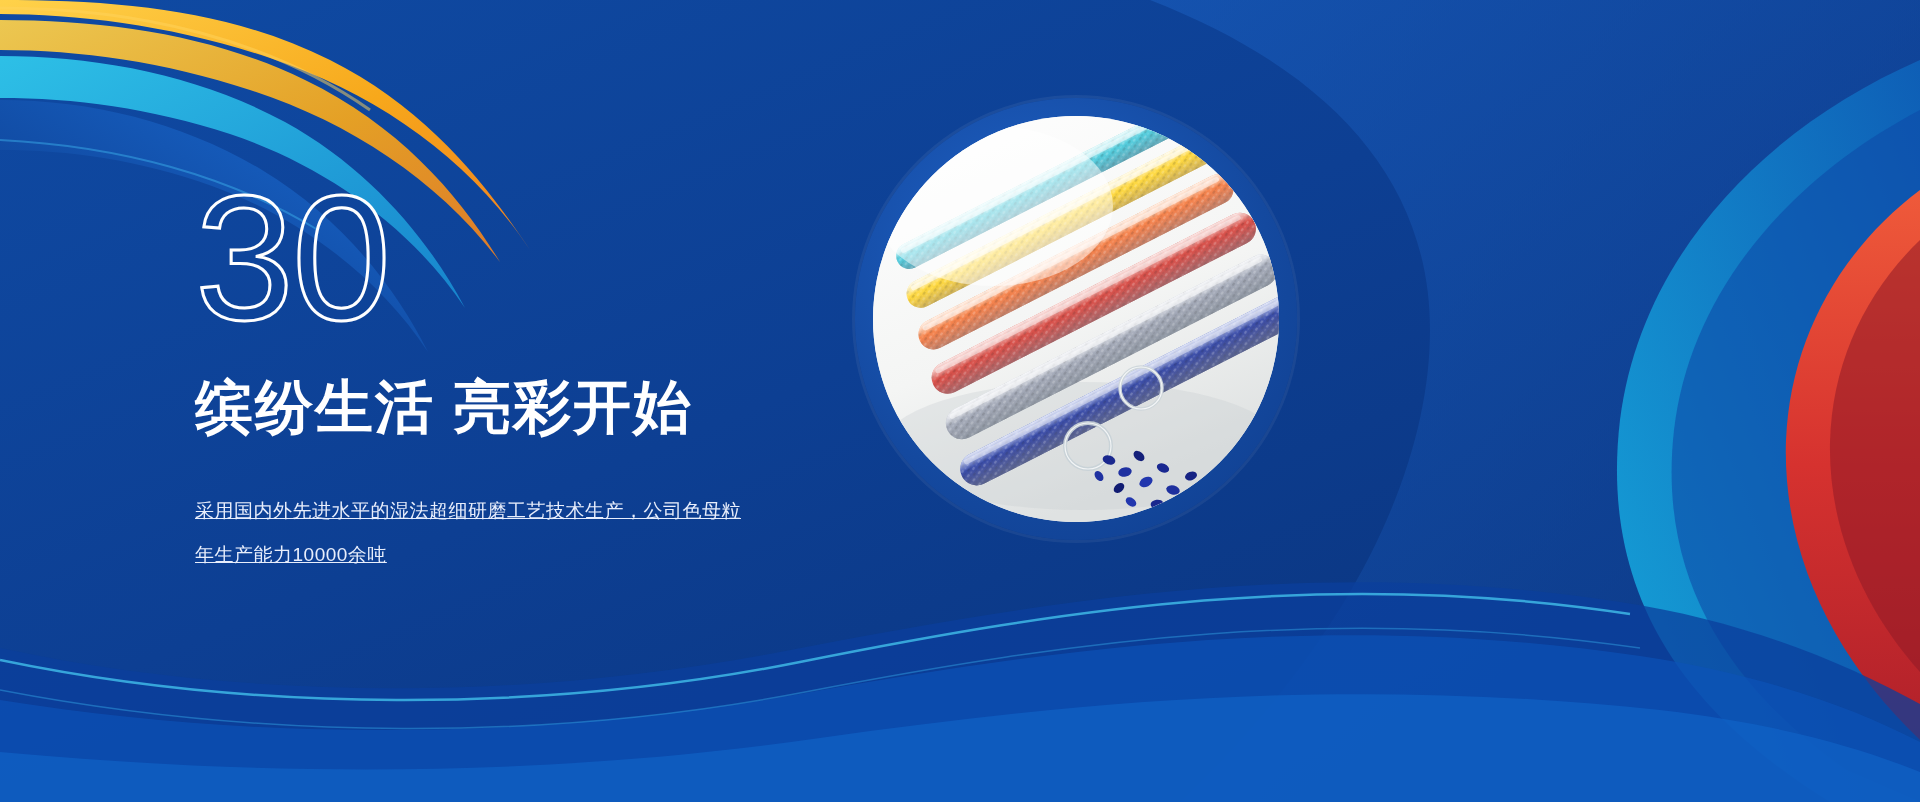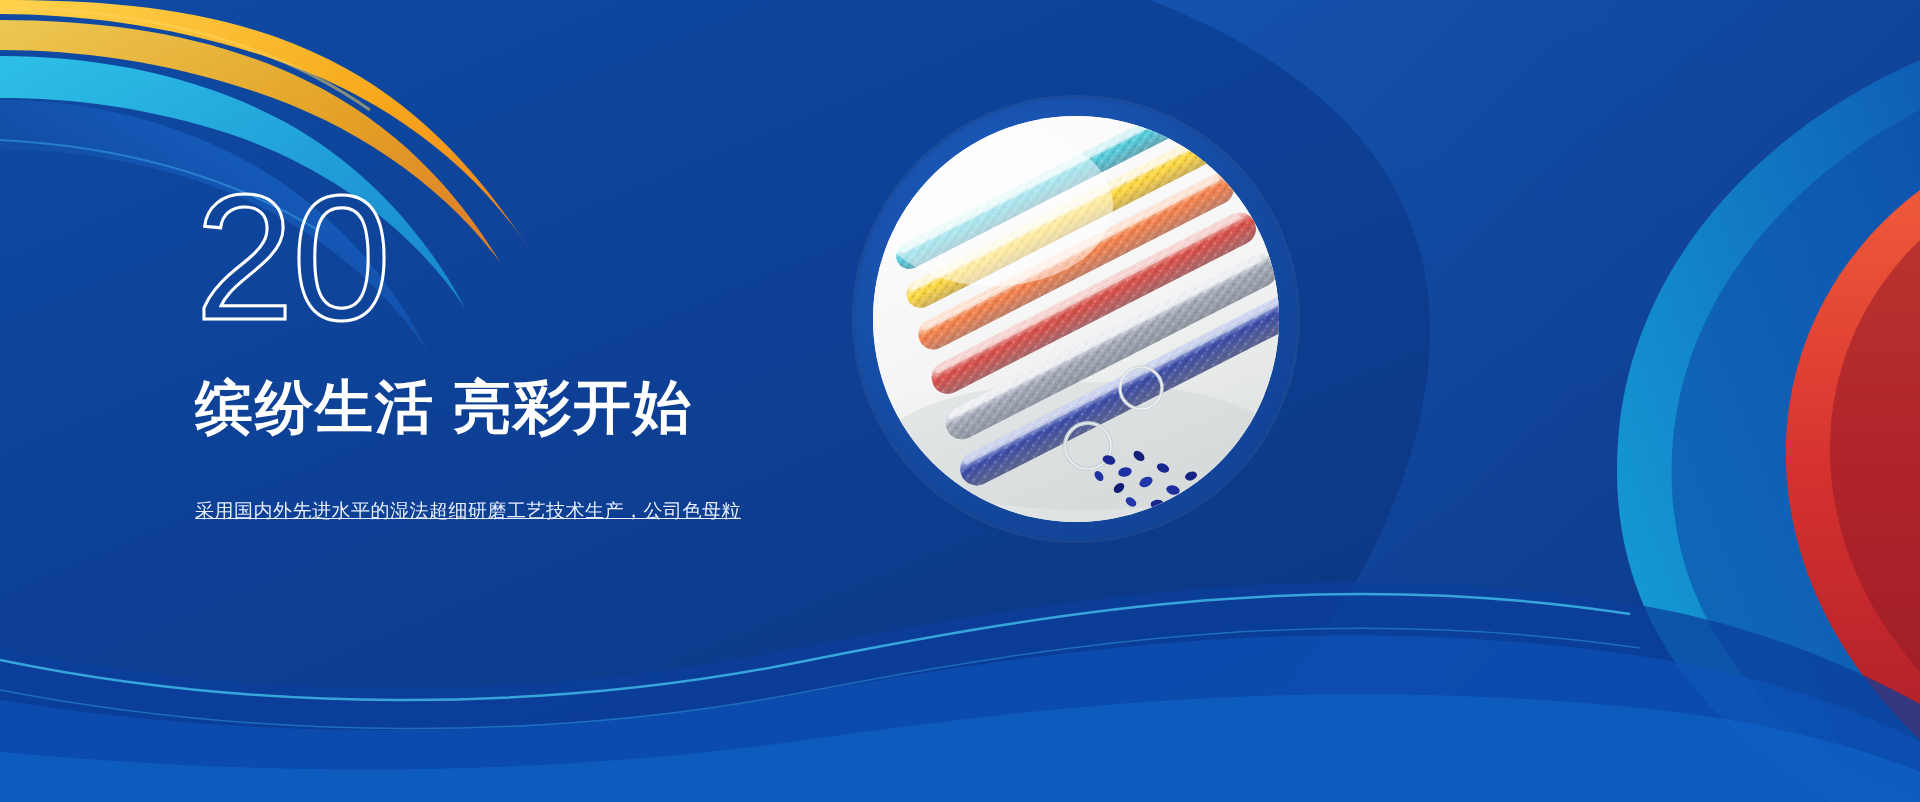--- a/index.html
+++ b/index.html
@@ -291,24 +291,25 @@
         </g>
 
         <ellipse cx="120" cy="90" rx="120" ry="80" fill="#ffffff" opacity="0.5"></ellipse>
       </svg>
     </div>
   </div>
 
   <div id="text-block">
 
     <div id="line-20">
-      <div id="num-20">20</div>
+      <div id="num-20">30</div>
     </div>
 
     <div id="headline">缤纷生活 亮彩开始</div>
 
     <div id="desc">
       <div>采用国内外先进水平的湿法超细研磨工艺技术生产，公司色母粒</div>
+      <div>年生产能力10000余吨</div>
     </div>
 
   </div>
 
 </div>
 
 </body></html>

